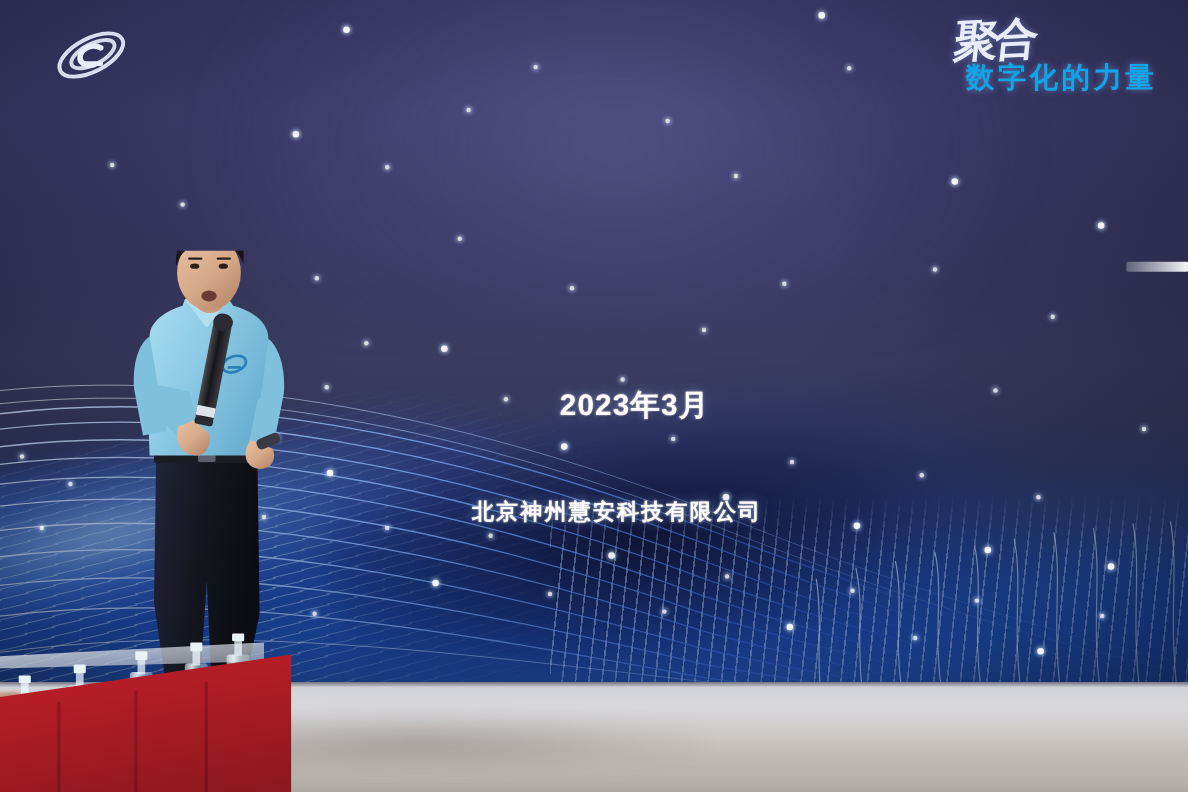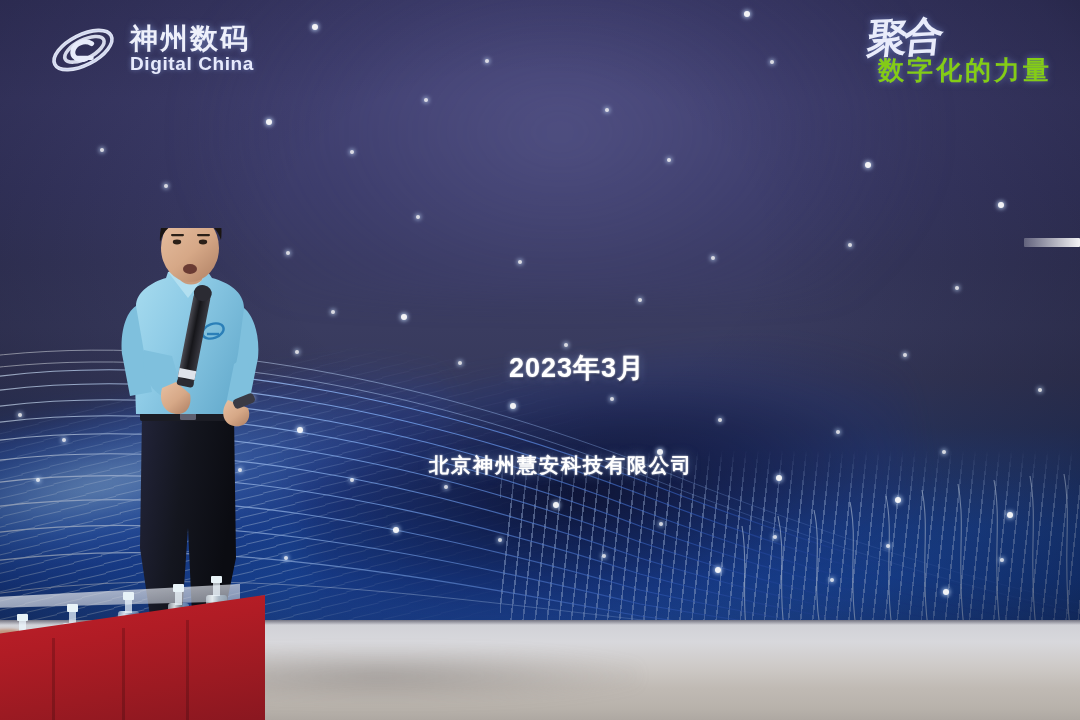--- a/index.html
+++ b/index.html
@@ -211,21 +211,21 @@
     color: #e9ecfb;
     letter-spacing: -4px;
     line-height: 0.9;
     transform: skewX(-9deg) rotate(-3deg);
     text-shadow: 0 0 7px rgba(150,180,255,0.5);
     padding-right: 112px;
   }
   .event-logo-sub {
     font-size: 26px;
     font-weight: bold;
-    color: #84cc16;
+    color: #0ea5e9;
     letter-spacing: 3px;
     line-height: 1.25;
     margin-top: 2px;
     text-shadow: 0 0 7px rgba(150,180,255,0.5);
   }
 
   
   .slide-title {
     position: absolute;
     left: 0; top: 178px;
@@ -492,24 +492,20 @@
   <div class="brand-logo">
     <svg class="brand-mark" viewBox="0 0 100 78">
       <g fill="none" stroke="#e8ecfb" stroke-linecap="round">
         <ellipse cx="50" cy="39" rx="44" ry="21" transform="rotate(-27 50 39)" stroke-width="5" opacity="0.95"></ellipse>
         <ellipse cx="52" cy="38" rx="30" ry="13" transform="rotate(-27 52 38)" stroke-width="5" opacity="0.9"></ellipse>
         <path d="M62 30 C52 24 38 30 36 40 C34 49 44 55 54 51" stroke-width="7" opacity="1"></path>
         <path d="M40 50 L62 50" stroke-width="6"></path>
       </g>
       <ellipse cx="50" cy="39" rx="44" ry="21" transform="rotate(-27 50 39)" fill="none" stroke="#b9c6ef" stroke-width="1.2" opacity="0.5"></ellipse>
     </svg>
-    <div>
-      <div class="brand-text-cn">神州数码</div>
-      <div class="brand-text-en">Digital China</div>
-    </div>
   </div>
 
   <div class="event-logo">
     <div class="event-logo-cn">聚合</div>
     <div class="event-logo-sub">数字化的力量</div>
   </div>
 
   <div class="slide-date">2023年3月</div>
   <div class="slide-company">北京神州慧安科技有限公司</div>
 

